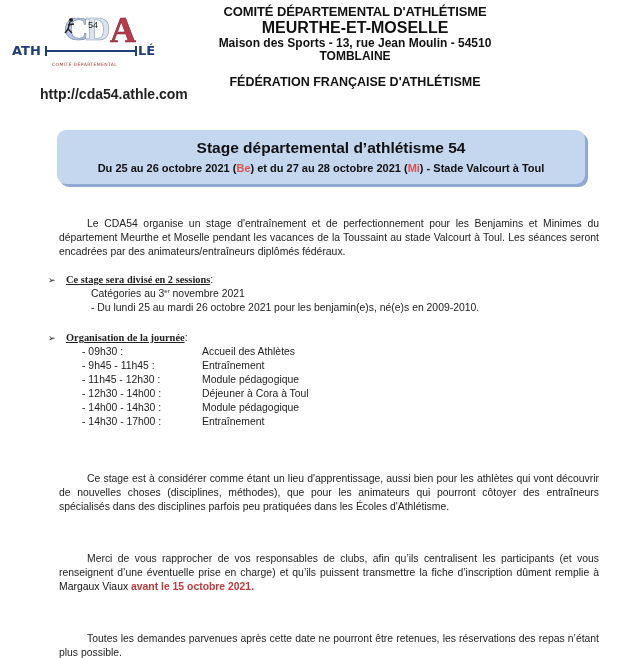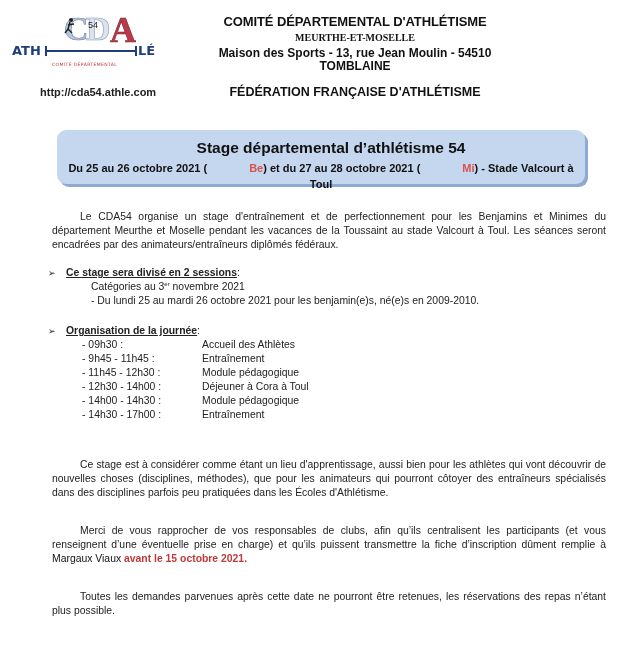--- a/index.html
+++ b/index.html
@@ -9,54 +9,54 @@
     font-family: "Liberation Sans", sans-serif;
     color: #1a1a1a;
     position: relative;
   }
   .logo {
     position: absolute; left: 8px; top: 8px; width: 160px; height: 62px;
   }
   .logo svg { width: 160px; height: 62px; display: block; }
   .site-url {
     position: absolute; left: 40px; top: 86px;
-    font-size: 11px; font-weight: bold; color: #222;
+    font-size: 14px; font-weight: bold; color: #222;
   }
   .org {
-    position: absolute; left: 190px; top: 14px; width: 330px;
+    position: absolute; left: 190px; top: 4px; width: 330px;
     text-align: center; color: #111;
   }
   .org .l1 { font-size: 13px; font-weight: bold; line-height: 16px; letter-spacing: -0.1px; }
-  .org .l2 { font-size: 10px; font-weight: bold; line-height: 16px; font-family: Liberation Serif, serif; }
+  .org .l2 { font-size: 16px; font-weight: bold; line-height: 16px; }
   .org .addr { font-size: 12px; font-weight: bold; line-height: 13px; margin-top: 1px; }
   .org .fed { font-size: 12.5px; font-weight: bold; line-height: 16px; margin-top: 11px; }
 
   .banner {
     position: absolute; left: 57px; top: 130px; width: 528px; height: 54px;
     background: #c5d6ef;
     border-radius: 9px;
     box-shadow: 3px 3px 0 #8fa9d4;
     text-align: center;
   }
   .banner .title {
     font-size: 15.5px; font-weight: bold; margin-top: 8px; line-height: 19px; color: #111; margin-left: 20px;
   }
   .banner .dates {
     font-size: 11px; font-weight: bold; line-height: 16px; margin-top: 3px; color: #111;
   }
-  .red { color: #d9534f; padding-left: 42px; }
+  .red { color: #d9534f; }
 
   .content {
     position: absolute; left: 48px; top: 206px; width: 562px;
     font-size: 10.4px; line-height: 14px; color: #222;
   }
-  .para { text-align: justify; margin: 4px; text-indent: 28px; }
+  .para { text-align: justify; margin: 11px; text-indent: 28px; }
   .section-head { margin-top: 14px; display: flex; align-items: baseline; }
   .arrow { width: 18px; font-size: 9px; }
-  .section-head .h { font-weight: bold; text-decoration: underline; }
+  .section-head .h { font-weight: bold; text-decoration: underline; font-family: Liberation Serif, serif; }
   .indent { padding-left: 43px; }
   .sched { padding-left: 34px; }
   .sched-row { display: flex; align-items: center; }
   .sched-row .time { width: 120px; }
   .gap { height: 14px; }
   .bold { font-weight: normal; color: #111; }
   .redtext { color: #c0393b; font-weight: bold; }
   sup { font-size: 6px; line-height: 0; }
 </style>
 </head>

